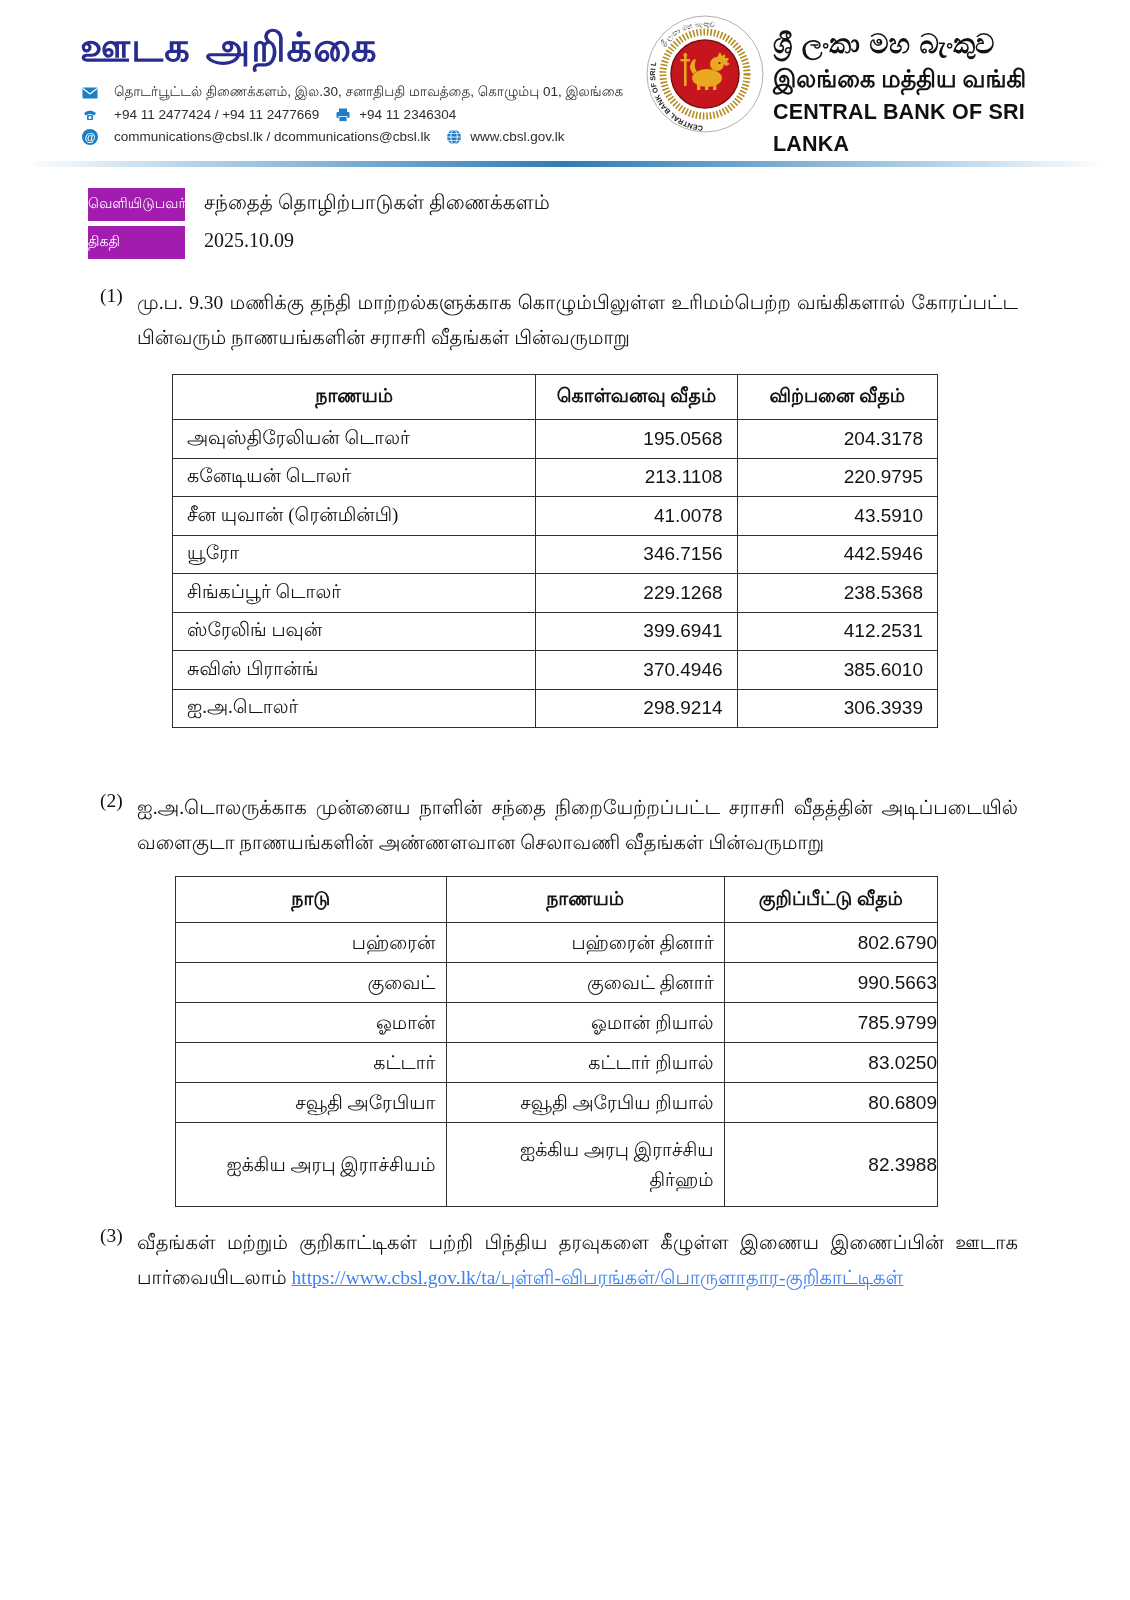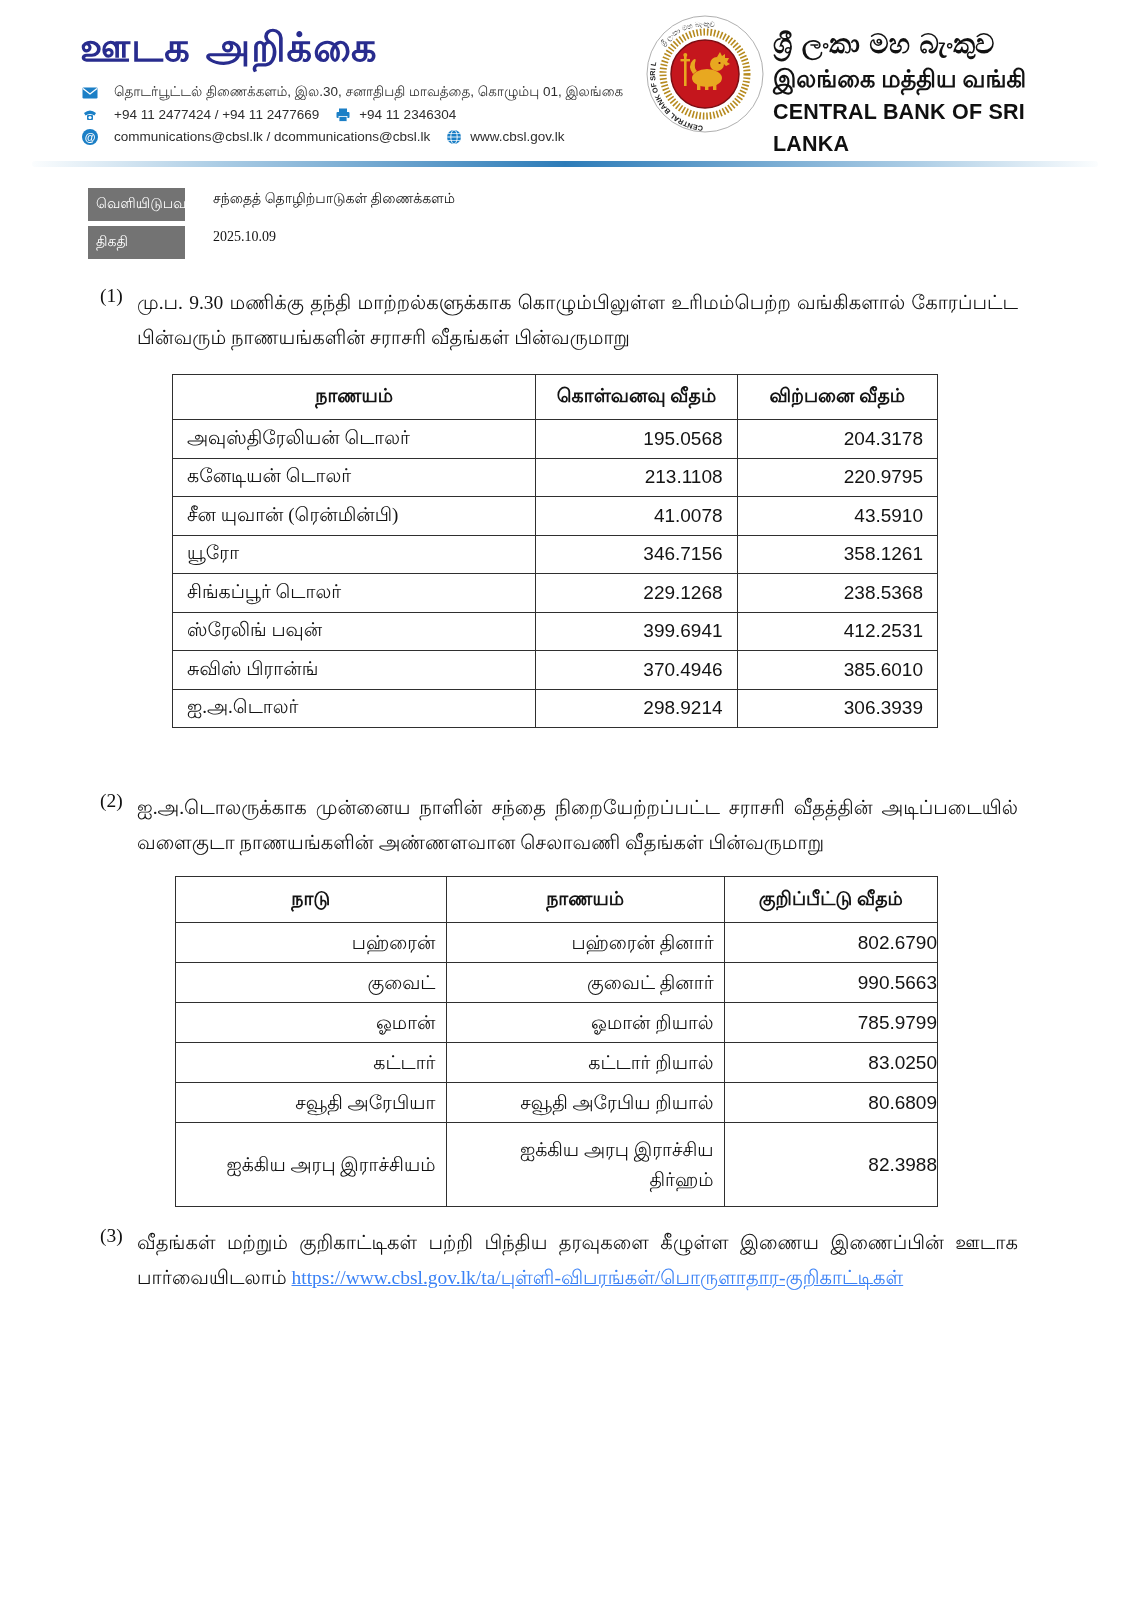--- a/index.html
+++ b/index.html
@@ -35,25 +35,25 @@
   .bank-en { font-family:"Liberation Sans", sans-serif; font-size:21.5px; font-weight:bold; color:#101010; line-height:32px; letter-spacing:0.2px; }
 
   .blue-rule {
     position:absolute; left:32px; top:161px; width:1066px; height:6px; border-radius:3px;
     background:linear-gradient(90deg,#fbfdfe 0%, #a9cbe4 18%, #2e7cb8 50%, #a9cbe4 82%, #fbfdfe 100%);
   }
 
   
   .meta-box {
     position:absolute; left:88px; width:97px; height:33px;
-    background:#737373; color:#ffffff;
+    background:#a21caf; color:#ffffff;
     font-family:"Liberation Serif", serif; font-size:14px;
-    display:flex; align-items:center; padding-left:8px;
-  }
-  .meta-val { position:absolute; left:213px; font-size:14px; color:#131313; }
+    display:flex; align-items:center; padding-left:0;
+  }
+  .meta-val { position:absolute; left:204px; font-size:20px; color:#131313; }
 
   
   .para { position:absolute; left:100px; width:918px; }
   .para-num { position:absolute; left:0; top:0; font-size:19.5px; }
   .para-text {
     margin-left:37px; font-size:19.5px; line-height:35px;
     text-align:justify; color:#131313;
   }
   .para-text a { color:#3b82f6; text-decoration:underline; }
 
@@ -204,21 +204,21 @@
           <td class="mid">220.9795</td>
         </tr>
         <tr>
           <td>சீன யுவான் (ரென்மின்பி)</td>
           <td>41.0078</td>
           <td class="mid">43.5910</td>
         </tr>
         <tr>
           <td>யூரோ</td>
           <td>346.7156</td>
-          <td class="mid">358.1261</td>
+          <td class="mid">442.5946</td>
         </tr>
         <tr>
           <td>சிங்கப்பூர் டொலர்</td>
           <td>229.1268</td>
           <td class="mid">238.5368</td>
         </tr>
         <tr>
           <td>ஸ்ரேலிங் பவுன்</td>
           <td>399.6941</td>
           <td class="mid">412.2531</td>

